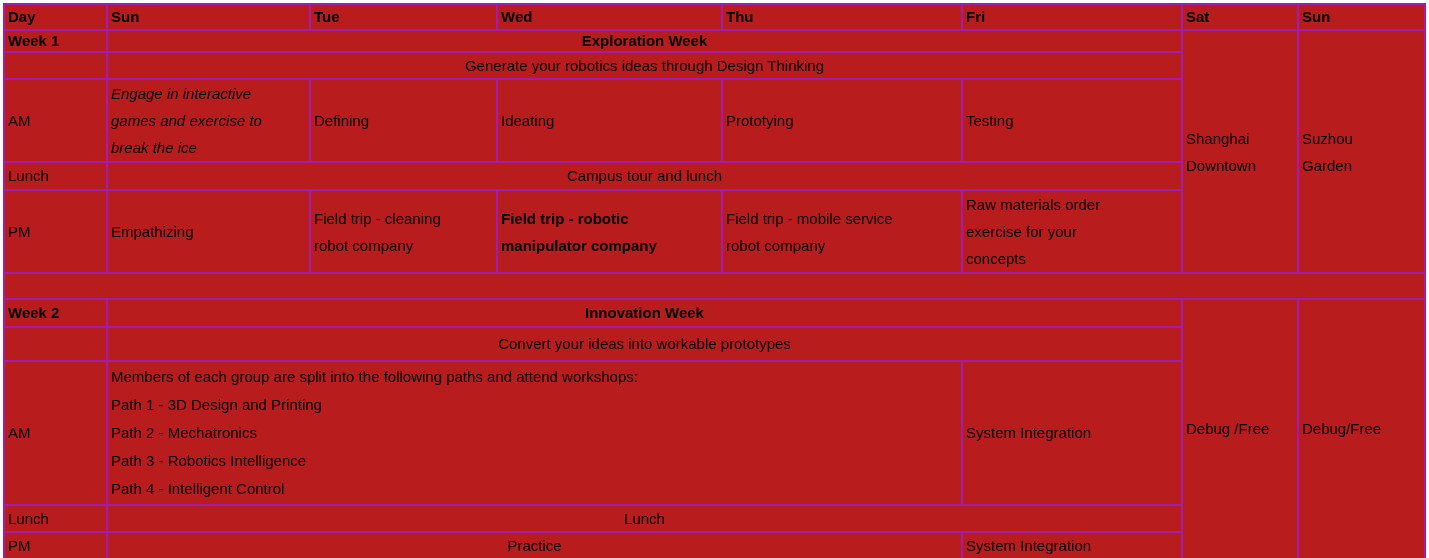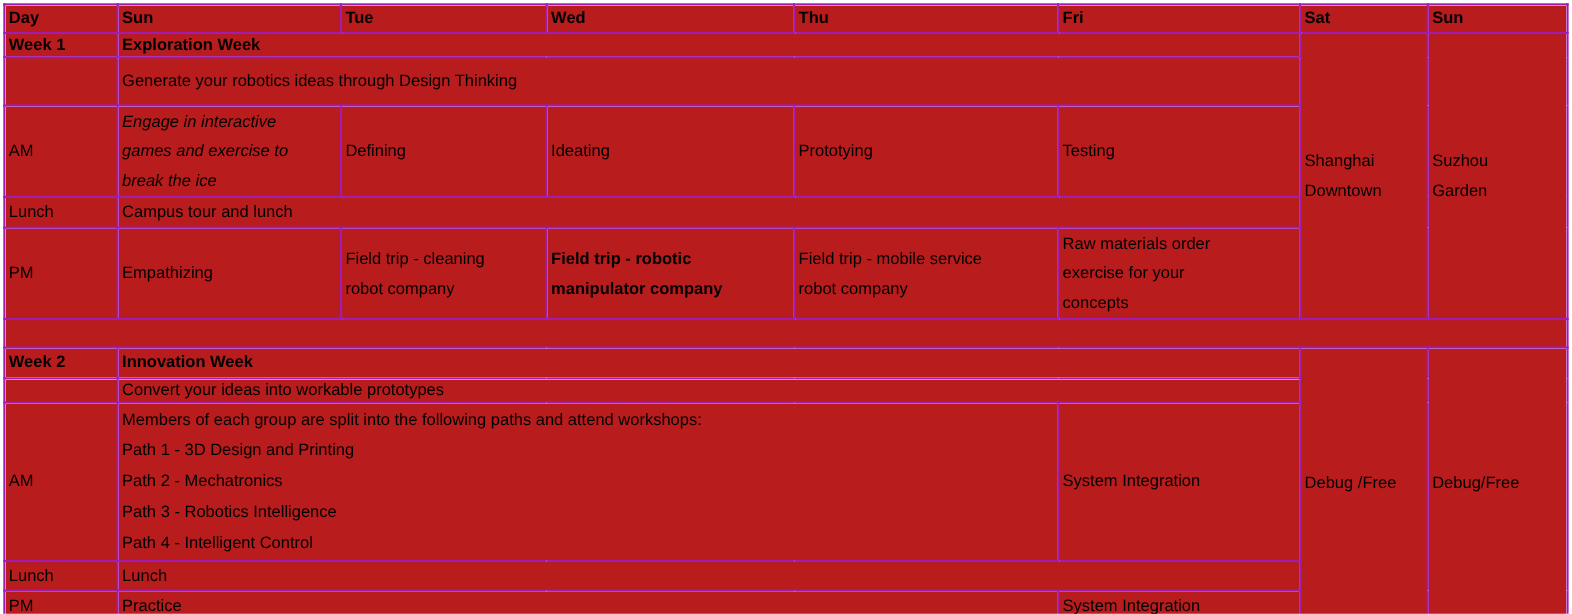--- a/index.html
+++ b/index.html
@@ -20,21 +20,21 @@
   td {
     border: 2px solid #a21caf;
     padding: 0 3px;
     vertical-align: middle;
     font-size: 15px;
     line-height: 20px;
     overflow: hidden;
     background: #b91c1c;
   }
   td.b { font-weight: bold; }
-  td.c { }
+  td.c { text-align: center; }
   .ml  { line-height: 27px; }     
   .ml2 { line-height: 28px; }     
   .w150 { max-width: 156px; font-style: italic; }
   .w160 { max-width: 160px; }
   .w170 { max-width: 170px; font-weight: bold; }
   .w195 { max-width: 195px; }
   .w165 { max-width: 165px; }
   .wrap2 { max-width: 84px; line-height: 27px; }
 </style>
 </head>
@@ -68,21 +68,21 @@
     <td class="b">Week 1</td>
     <td class="b c" colspan="5">Exploration Week</td>
     <td rowspan="5">
           <div class="wrap2">Shanghai Downtown</div>
         </td>
     <td rowspan="5">
           <div class="wrap2">Suzhou Garden</div>
         </td>
   </tr>
 
-  <tr style="height:44px">
+  <tr style="height:27px">
     <td></td>
     <td class="c" colspan="5">Generate your robotics ideas through Design Thinking</td>
   </tr>
 
   <tr style="height:83px">
     <td>AM</td>
     <td class="ml">
           <div class="w150">Engage in interactive games and exercise to break the ice</div>
         </td>
     <td>Defining</td>
@@ -121,21 +121,21 @@
     <td class="b">Week 2</td>
     <td class="b c" colspan="5">Innovation Week</td>
     <td rowspan="5">
           <div>Debug /Free</div>
         </td>
     <td rowspan="5">
           <div>Debug/Free</div>
         </td>
   </tr>
 
-  <tr style="height:22px">
+  <tr style="height:34px">
     <td></td>
     <td class="c" colspan="5">Convert your ideas into workable prototypes</td>
   </tr>
 
   <tr style="height:144px">
     <td>AM</td>
     <td class="ml2" colspan="4">
       <div>Members of each group are split into the following paths and attend workshops:</div>
       <div>Path 1 - 3D Design and Printing</div>
       <div>Path 2 - Mechatronics</div>

